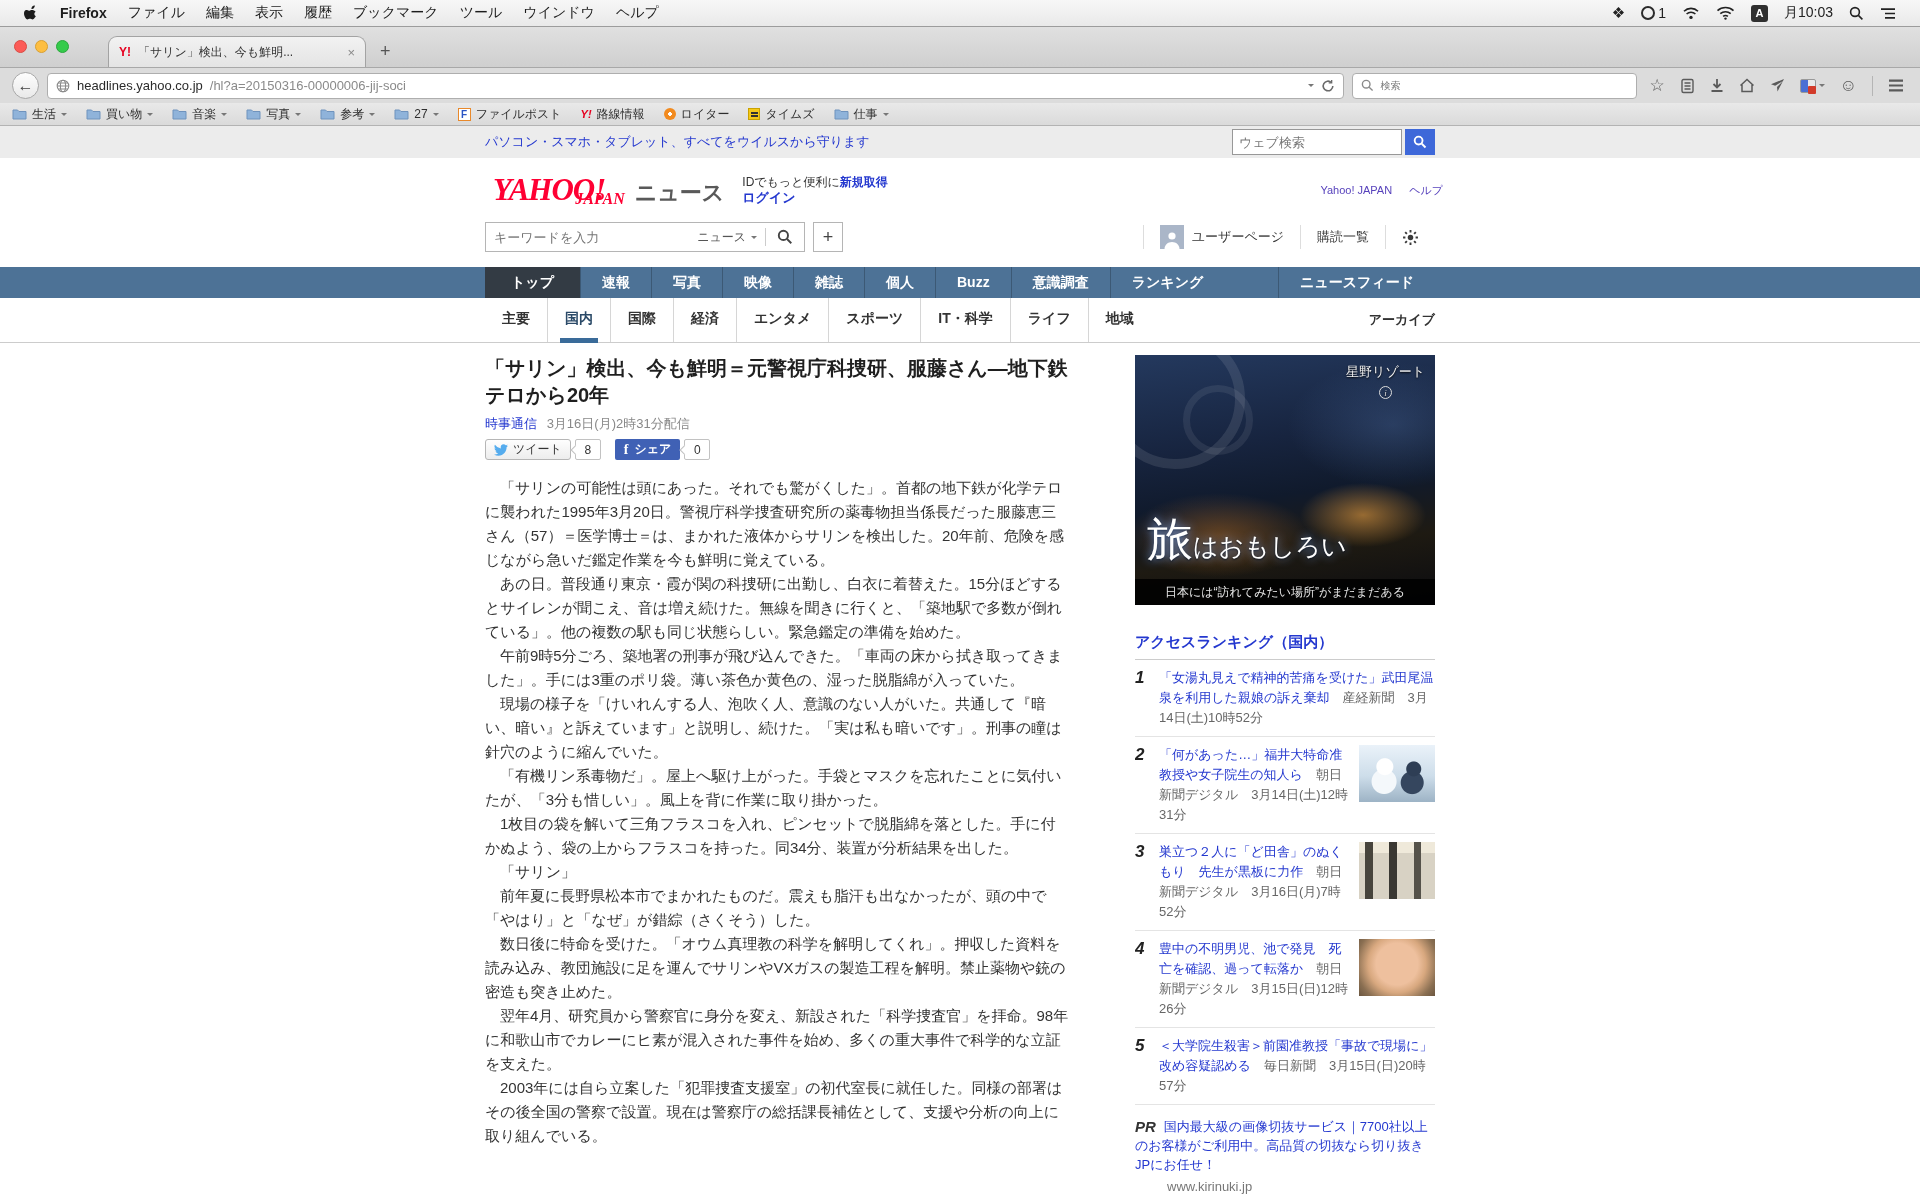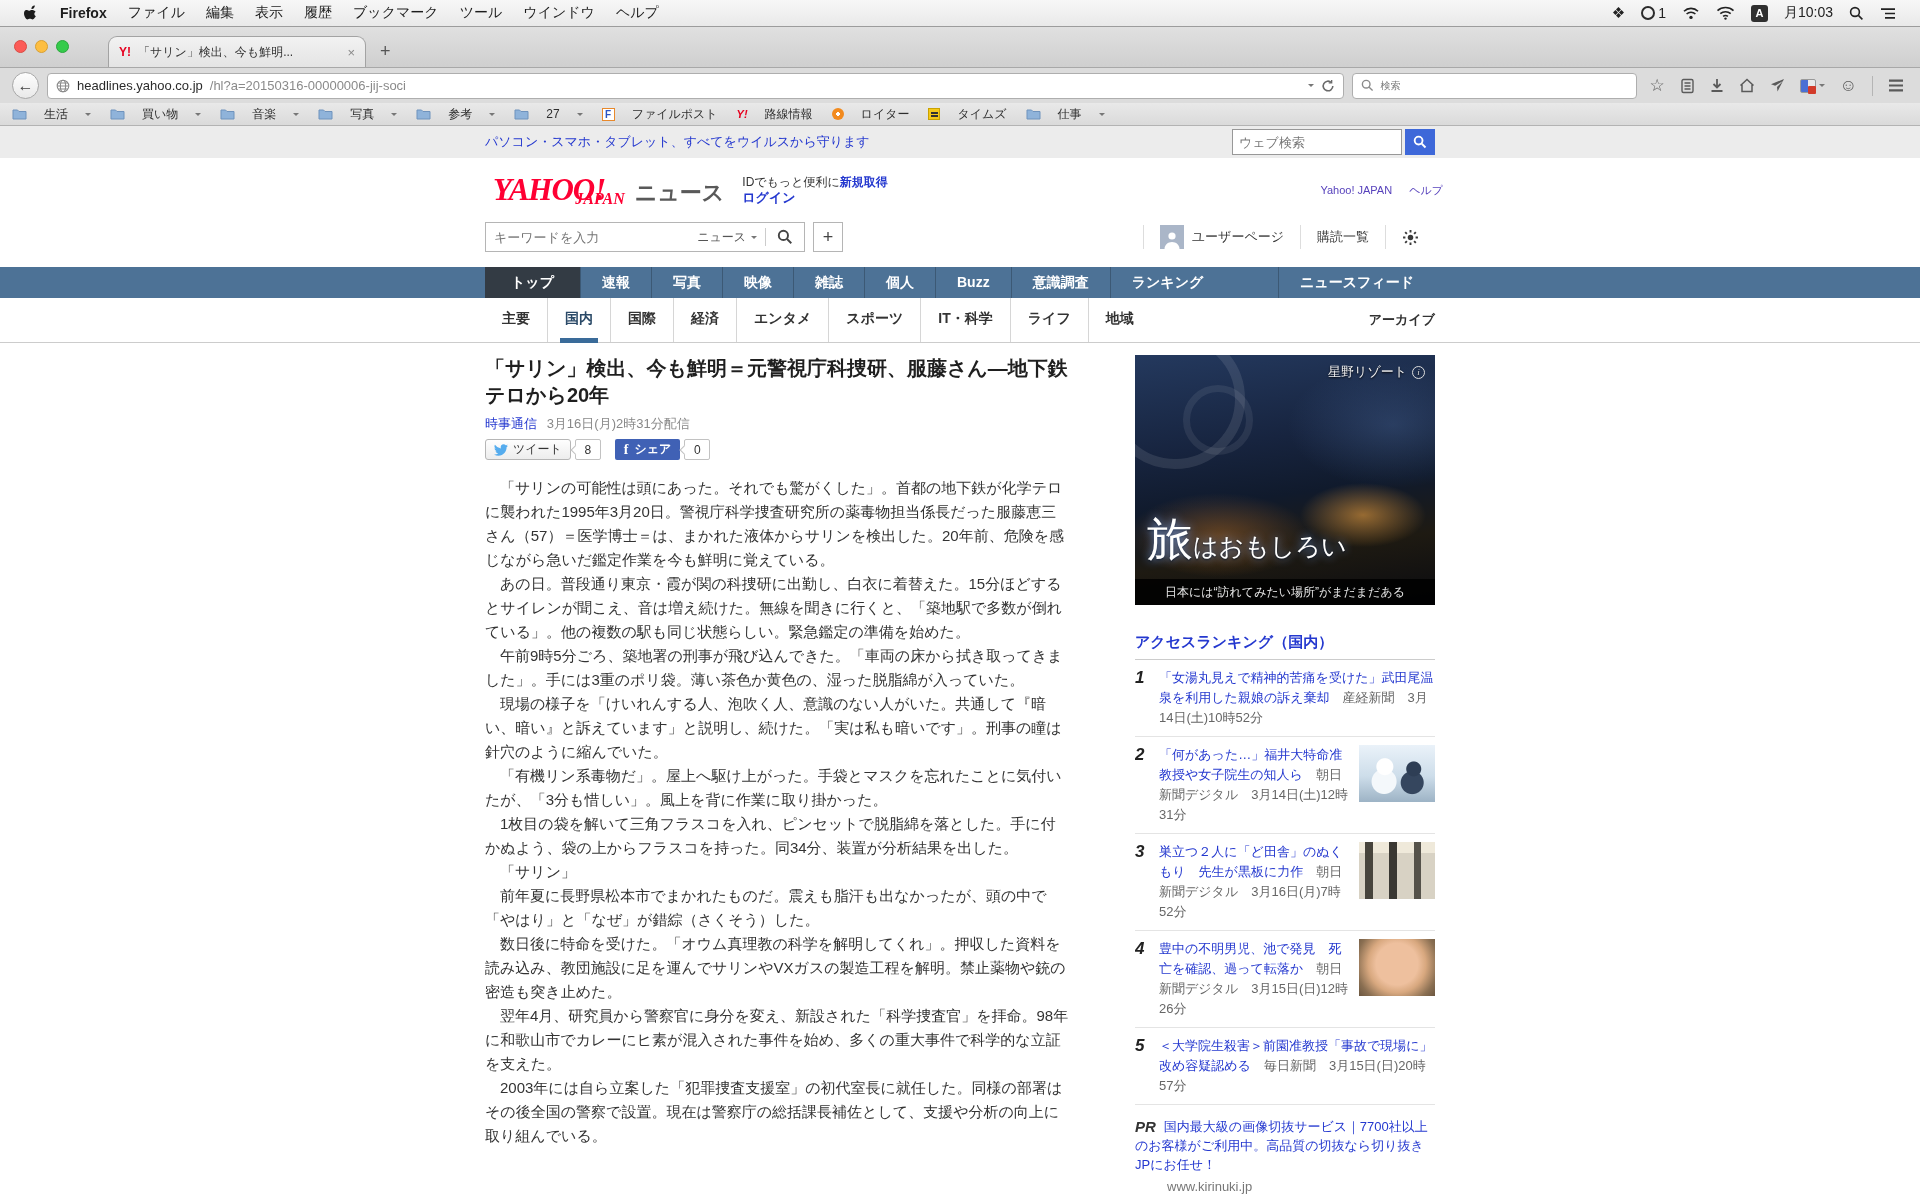--- a/index.html
+++ b/index.html
@@ -52,21 +52,21 @@
   .caret { display:inline-block; width:0; height:0; border-left:4px solid transparent;
     border-right:4px solid transparent; border-top:4px solid #777; }
   .caret.sm { border-left-width:3px; border-right-width:3px; border-top-width:3px; }
   .pdficon { width:16px; height:14px; background:linear-gradient(90deg,#4a6fd4 0 50%,#e8e8e8 50% 100%);
     border:1px solid #999; border-radius:2px; position:relative; }
   .pdficon::after { content:""; position:absolute; right:-1px; bottom:-2px; width:8px; height:8px;
     background:#d23b2a; border-radius:1px; }
 
   .bookbar { height:23px; background:linear-gradient(#e9e9e9,#dadada); border-bottom:1px solid #b3b3b3;
     display:flex; align-items:center; padding:0 12px; gap:19px; font-size:12px; color:#2e2e2e; }
-  .bm { display:flex; align-items:center; gap:17px; }
+  .bm { display:flex; align-items:center; gap:5px; }
   .bm .fficon { color:#2a54c4; font-weight:bold; background:#fff; border:1px solid #e8892c;
     width:13px; height:13px; font-size:10px; display:flex; align-items:center; justify-content:center; }
   .bm .yicon { color:#e6001f; font-weight:bold; font-size:11px; font-style:italic; }
   .bm .ricon { width:12px; height:12px; border-radius:50%;
     background:radial-gradient(circle at 50% 50%, #fff 0 2px, #f28a1e 2px 6px); }
   .bm .ticon { width:12px; height:12px; background:#f5c918; border:1px solid #caa200; position:relative; }
   .bm .ticon::after { content:""; position:absolute; left:2px; top:3px; width:7px; height:2px;
     background:#333; box-shadow:0 3px 0 #333; }
 
   
@@ -152,21 +152,21 @@
     background:
       radial-gradient(90px 46px at 76% 64%, rgba(255,172,66,.55), transparent 70%),
       radial-gradient(130px 60px at 28% 72%, rgba(240,140,40,.35), transparent 70%),
       radial-gradient(150px 90px at 86% 28%, rgba(92,130,188,.28), transparent 70%),
       linear-gradient(172deg,#24395e 0%,#17243f 35%,#101a2c 55%,#1e1a12 75%,#0a0b10 100%); }
   .banner::before { content:""; position:absolute; left:-30px; top:-26px; width:120px; height:120px;
     border:10px solid rgba(255,255,255,.10); border-radius:50%; }
   .banner::after { content:""; position:absolute; left:48px; top:30px; width:56px; height:56px;
     border:7px solid rgba(255,255,255,.08); border-radius:50%; }
   .ad-brand { position:absolute; top:8px; right:10px; color:#f2f2f2; font-size:13px; display:flex;
-    align-items:center; gap:5px; text-shadow:0 1px 2px #000; z-index:2; }
+    align-items:center; gap:5px; text-shadow:0 1px 2px #000; z-index:2;flex-direction:column; }
   .info-i { width:13px; height:13px; border:1px solid #ddd; border-radius:50%; font-size:9px; color:#ddd;
     display:flex; align-items:center; justify-content:center; font-style:italic;
     font-family:"Liberation Serif",serif; }
   .tagline { position:absolute; left:12px; bottom:34px; color:#fff; font-family:"Liberation Serif",serif;
     text-shadow:0 0 10px rgba(120,170,255,.9),0 1px 2px #000; z-index:2; white-space:nowrap; }
   .tagline .big { font-size:46px; }
   .tagline .rest { font-size:25px; }
   .banner-cap { position:absolute; left:0; right:0; bottom:0; height:26px; background:rgba(0,0,0,.85);
     color:#e9e9e9; font-size:12px; display:flex; align-items:center; justify-content:center; z-index:2; }
 

